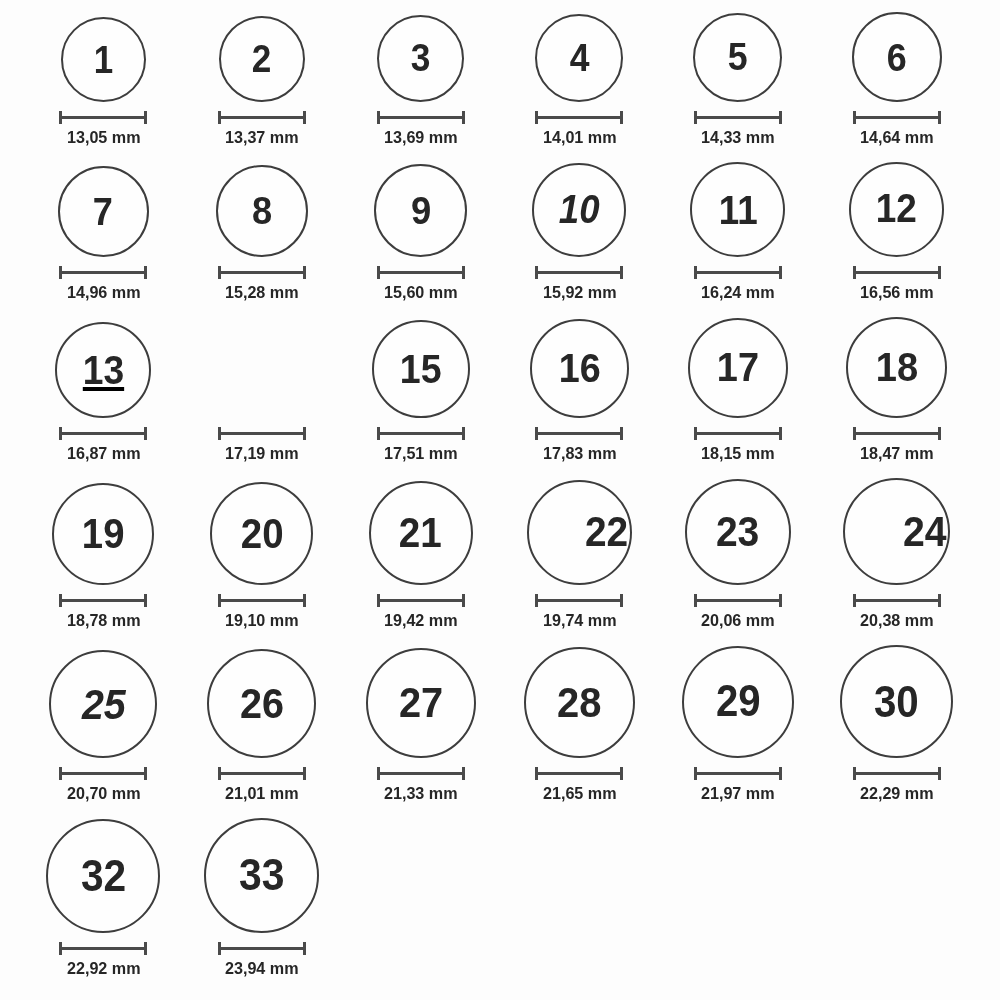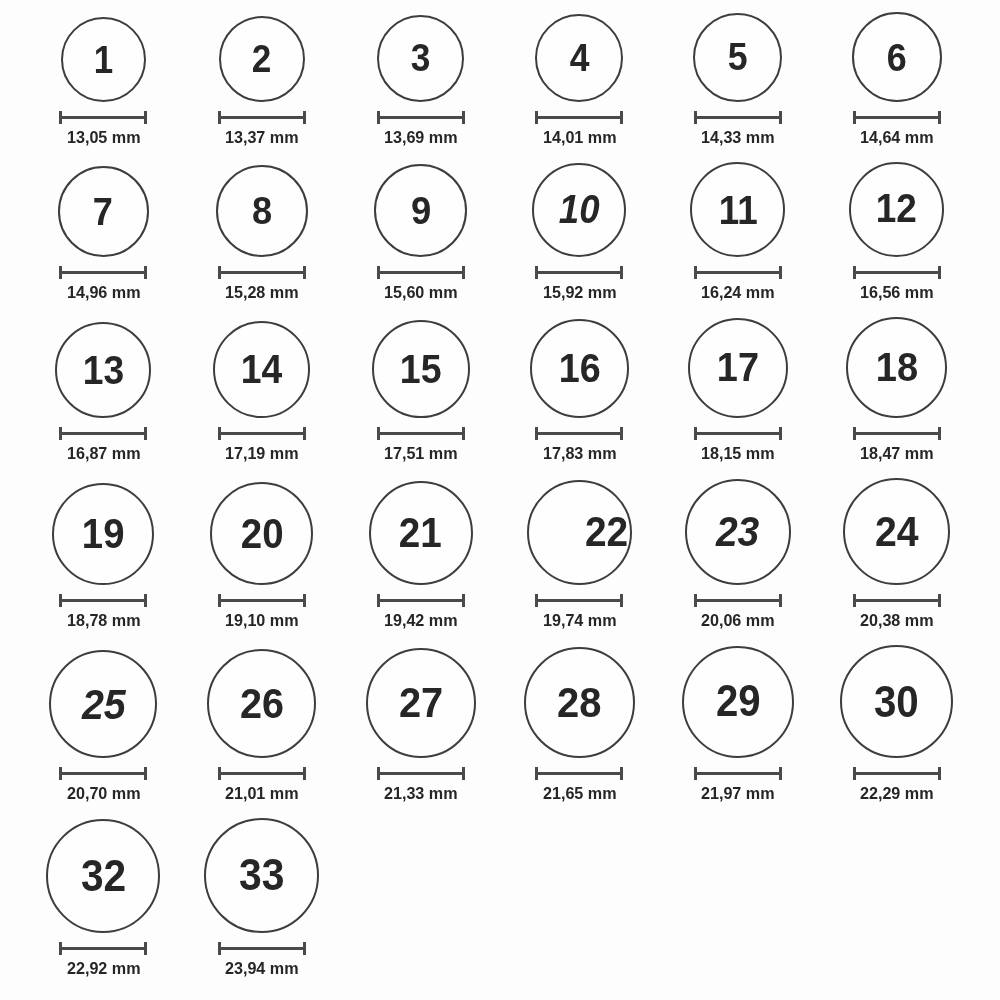--- a/index.html
+++ b/index.html
@@ -218,35 +218,32 @@
     </div>
     <div class="mline">
       <span class="tick"></span>
       <span class="bar"></span>
       <span class="tick"></span>
     </div>
     <div class="mlabel">16,56 mm</div>
   </div>
 
   <div class="cell">
-    <div class="circle" style="width: 96px; height: 96px;">
+    <div class="circle" style="width: 96px; height: 96px; text-decoration: underline;">
       <span class="num" style="font-size: 40.4px;">13</span>
     </div>
     <div class="mline">
       <span class="tick"></span>
       <span class="bar"></span>
       <span class="tick"></span>
     </div>
     <div class="mlabel">16,87 mm</div>
   </div>
 
   <div class="cell">
-    <div class="circle" style="width: 97px; height: 97px;">
-      <span class="num" style="font-size: 40.6px;">14</span>
-    </div>
     <div class="mline">
       <span class="tick"></span>
       <span class="bar"></span>
       <span class="tick"></span>
     </div>
     <div class="mlabel">17,19 mm</div>
   </div>
 
   <div class="cell">
     <div class="circle" style="width: 98px; height: 98px; text-align: center;">
@@ -338,33 +335,33 @@
     </div>
     <div class="mline">
       <span class="tick"></span>
       <span class="bar"></span>
       <span class="tick"></span>
     </div>
     <div class="mlabel">19,74 mm</div>
   </div>
 
   <div class="cell">
-    <div class="circle" style="width: 106px; height: 106px; font-style: italic;">
+    <div class="circle" style="width: 106px; height: 106px;">
       <span class="num" style="font-size: 42.4px;">23</span>
     </div>
     <div class="mline">
       <span class="tick"></span>
       <span class="bar"></span>
       <span class="tick"></span>
     </div>
     <div class="mlabel">20,06 mm</div>
   </div>
 
   <div class="cell">
-    <div class="circle" style="width: 107px; height: 107px;">
+    <div class="circle" style="width: 107px; height: 107px; justify-content: flex-end;">
       <span class="num" style="font-size: 42.6px;">24</span>
     </div>
     <div class="mline">
       <span class="tick"></span>
       <span class="bar"></span>
       <span class="tick"></span>
     </div>
     <div class="mlabel">20,38 mm</div>
   </div>
 

